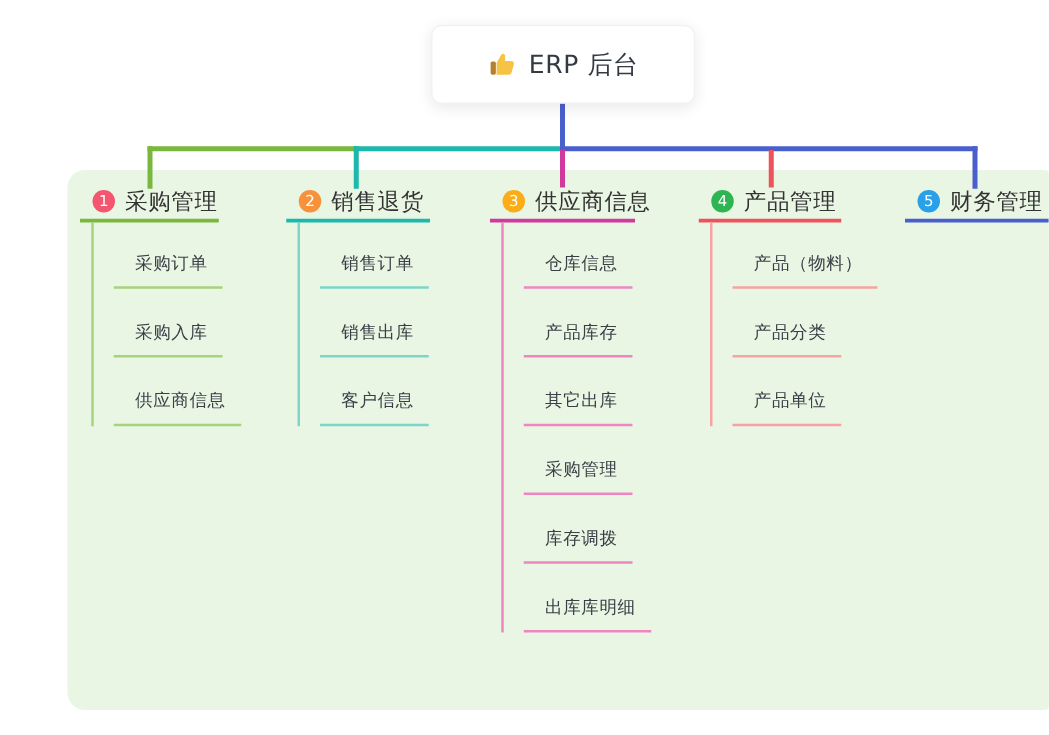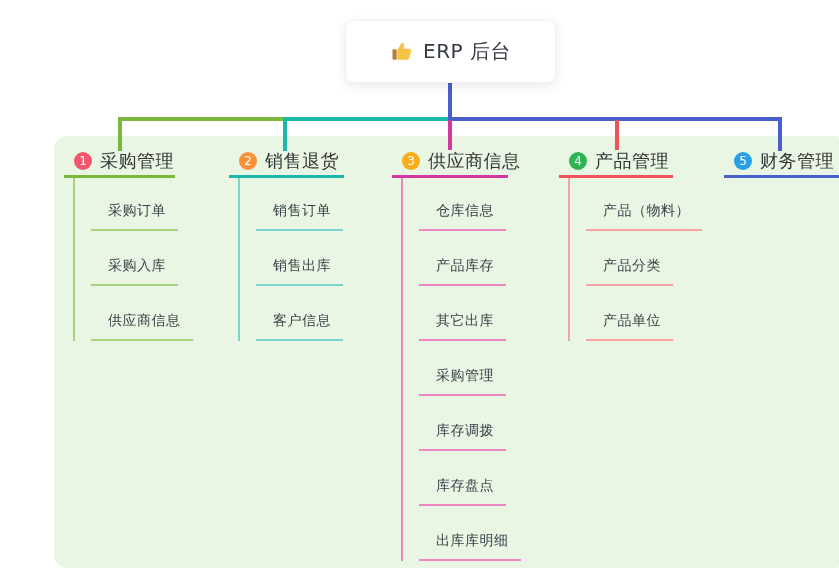--- a/index.html
+++ b/index.html
@@ -153,23 +153,20 @@
       <div class="child">
           <span>其它出库</span>
         </div>
       <div class="child">
           <span>采购管理</span>
         </div>
       <div class="child">
           <span>库存调拨</span>
         </div>
       <div class="child">
-          <span>库存盘点</span>
-        </div>
-      <div class="child">
           <span>出库库明细</span>
         </div>
     </div>
   </div>
 
   <div class="branch b3" style="--main: #ee525a; --child: #f7a3a3; --badge: #2fb454;">
     <div class="btitle">
       <span class="badge">4</span>
       <span class="blabel">产品管理</span>
     </div>

